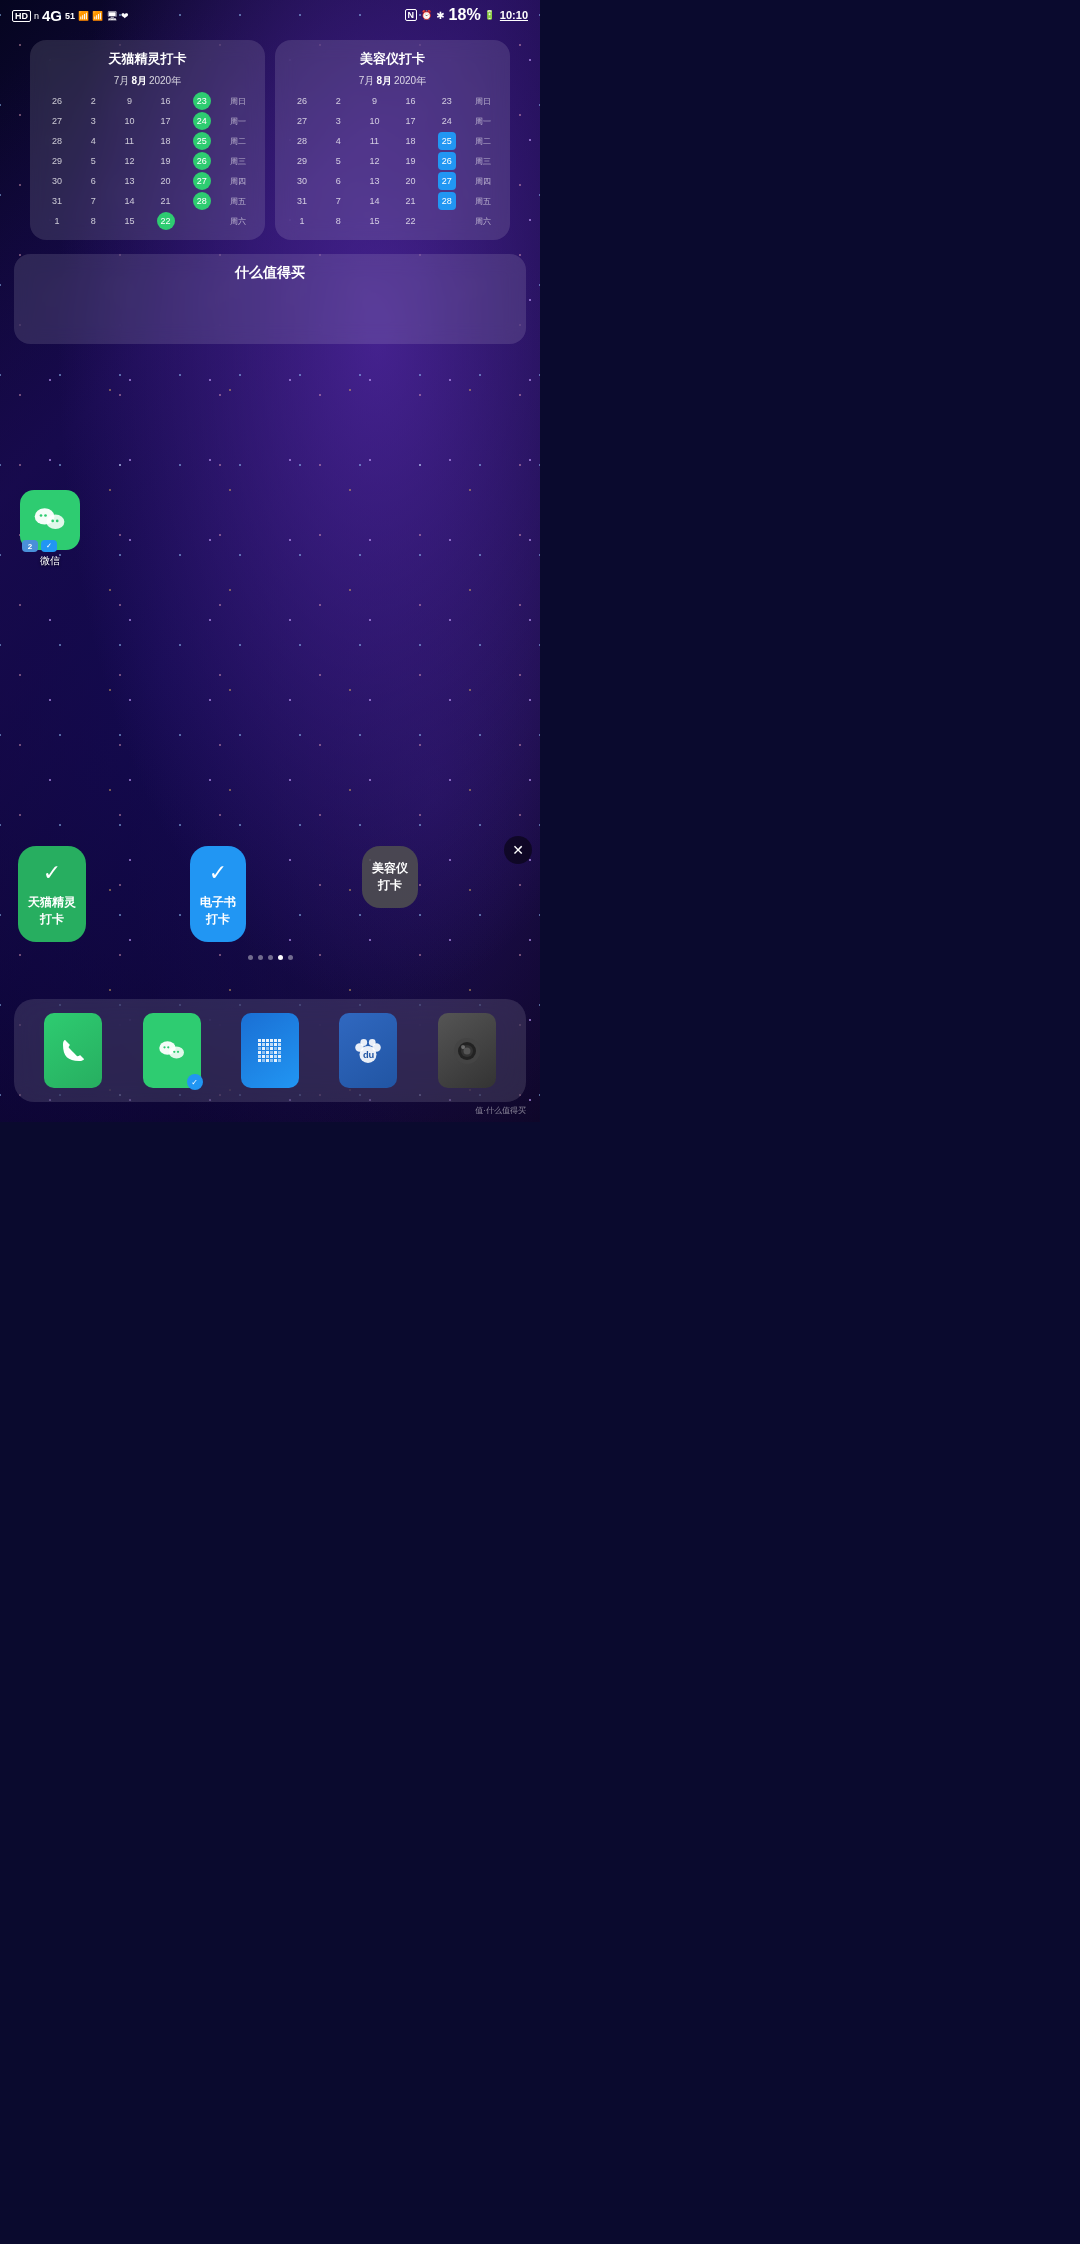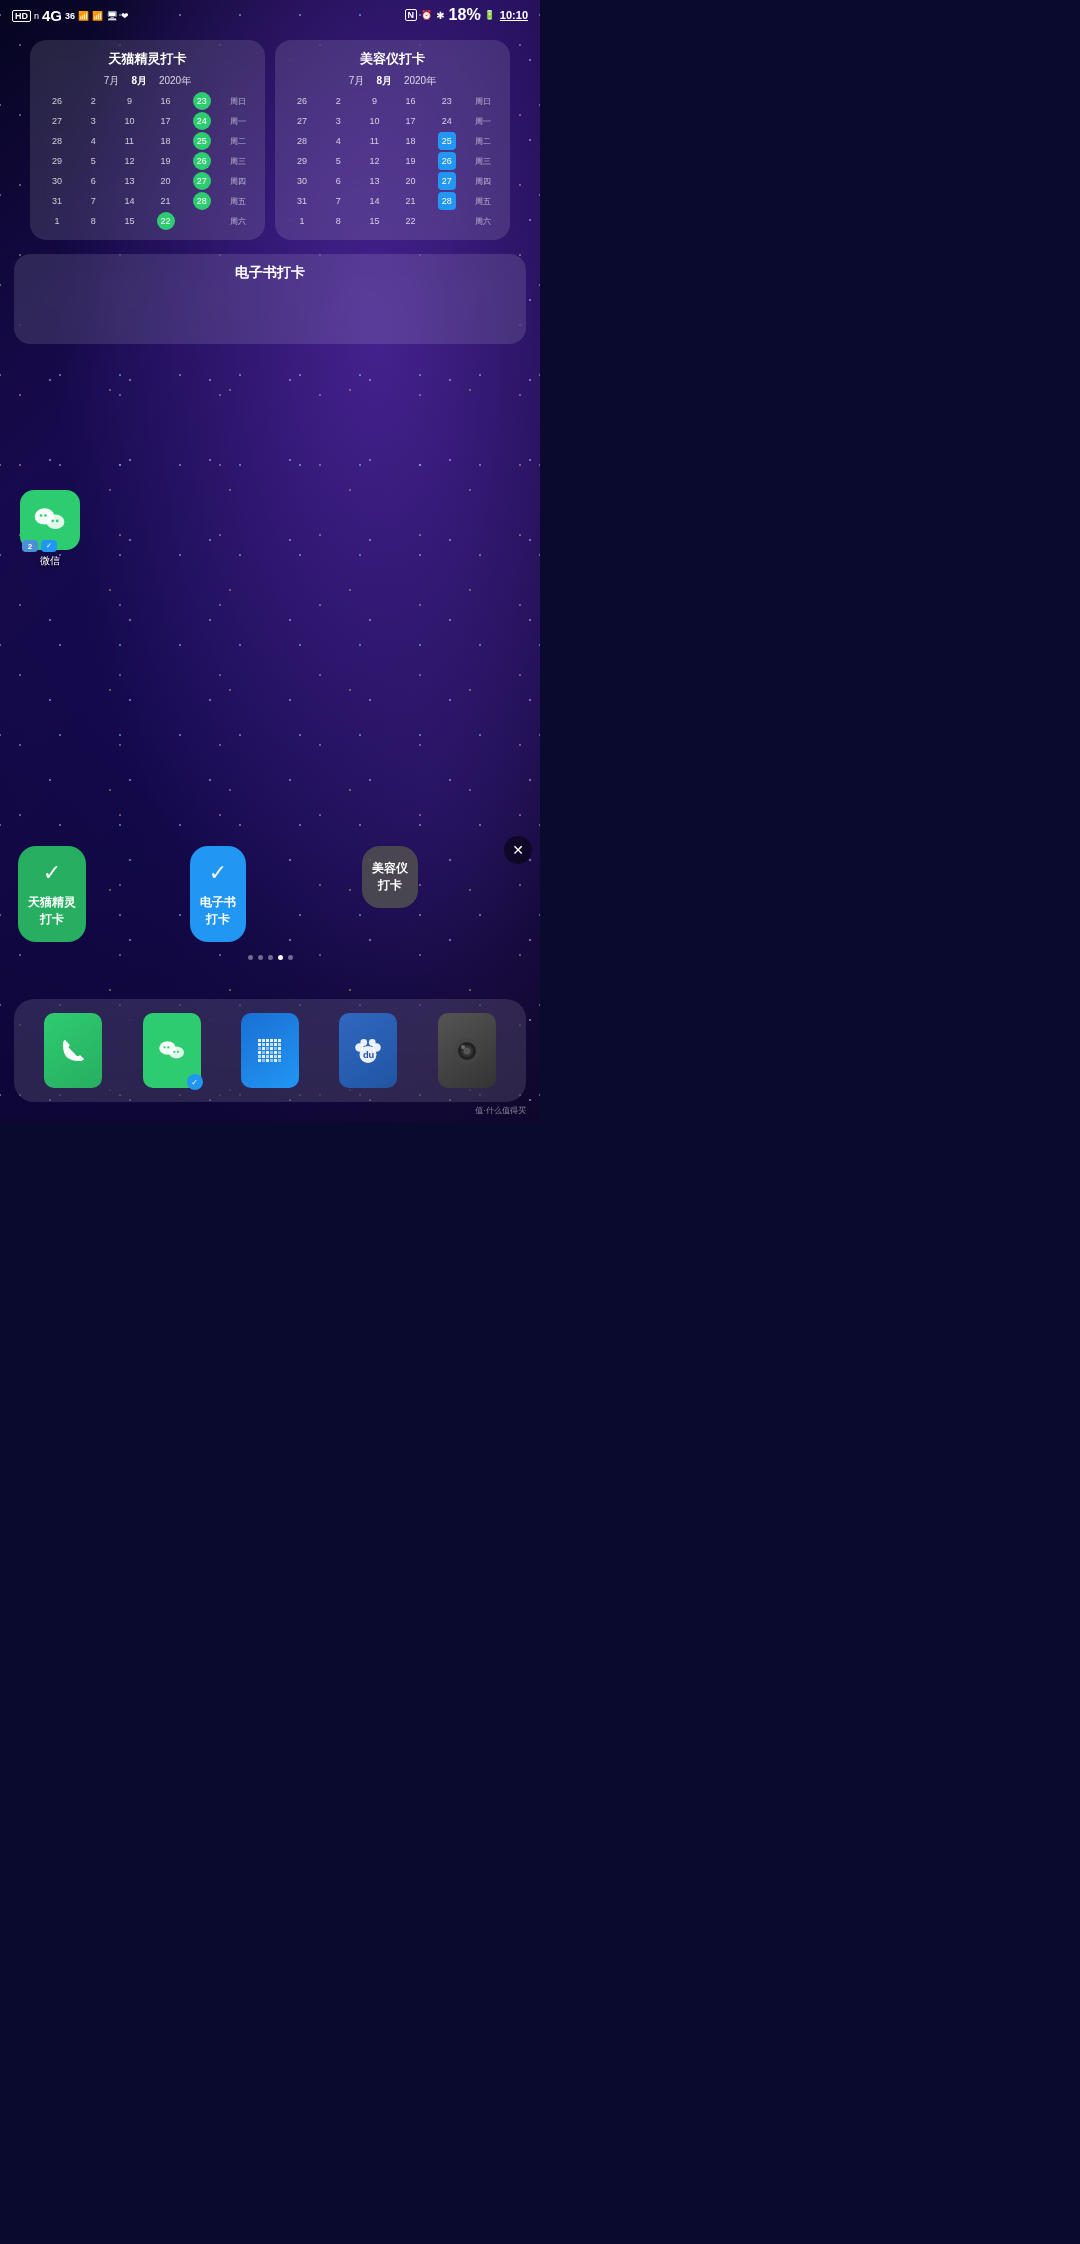--- a/index.html
+++ b/index.html
@@ -98,21 +98,21 @@
       color: white;
       font-size: 13px;
       font-weight: 600;
       text-align: center;
       margin-bottom: 6px;
     }
 
     .calendar-months {
       display: flex;
       justify-content: center;
-      gap: 12px;
+      gap: 2px;
       margin-bottom: 4px;
     }
 
     .month-label {
       color: rgba(255,255,255,0.8);
       font-size: 10px;
     }
 
     .month-label.active {
       color: white;
@@ -429,21 +429,21 @@
 <div class="wallpaper"></div>
 <div class="sparkles"></div>
 
 <div class="content">
 
   <div class="status-bar">
     <div class="status-left">
       <span class="status-text" style="font-size:9px; border:1px solid white; padding:0 2px; border-radius:2px;">HD</span>
       <span class="status-icon" style="font-size:9px;">n</span>
       <span class="status-text" style="font-size:15px;">4G</span>
-      <span class="status-text" style="font-size:9px;">36</span>
+      <span class="status-text" style="font-size:9px;">51</span>
       <span class="status-icon" style="font-size:9px;">📶</span>
       <span class="status-icon" style="font-size:9px;">📶</span>
       <span class="status-icon" style="font-size:9px;">🖥</span>
       <span class="status-icon" style="font-size:9px;">❤</span>
     </div>
     <div class="status-right">
       <span class="status-text" style="font-size:9px; border:1px solid white; padding:0 2px; border-radius:2px;">N</span>
       <span class="status-icon">⏰</span>
       <span class="status-icon" style="font-size:10px;">✱</span>
       <span class="status-text">18%</span>
@@ -737,21 +737,21 @@
             <span class="no-highlight" style="font-size:9px;"></span>
           </div>
         <div class="cal-cell-inner">
             <span class="no-highlight" style="color:rgba(255,255,255,0.6);font-size:8px;">周六</span>
           </div>
       </div>
     </div>
   </div>
 
   <div class="beauty-widget">
-    <div class="beauty-title">电子书打卡</div>
+    <div class="beauty-title">什么值得买</div>
   </div>
 
   <div class="icon-area">
     <div class="app-icon-wrapper">
       <div class="app-icon wechat-icon-bg">
         <svg width="36" height="36" viewBox="0 0 40 40" fill="none">
           <ellipse cx="14" cy="16" rx="11" ry="9" fill="white" opacity="0.95"></ellipse>
           <ellipse cx="26" cy="22" rx="10" ry="8" fill="white" opacity="0.85"></ellipse>
           <circle cx="10" cy="15" r="1.5" fill="#2ecc71"></circle>
           <circle cx="15" cy="15" r="1.5" fill="#2ecc71"></circle>

